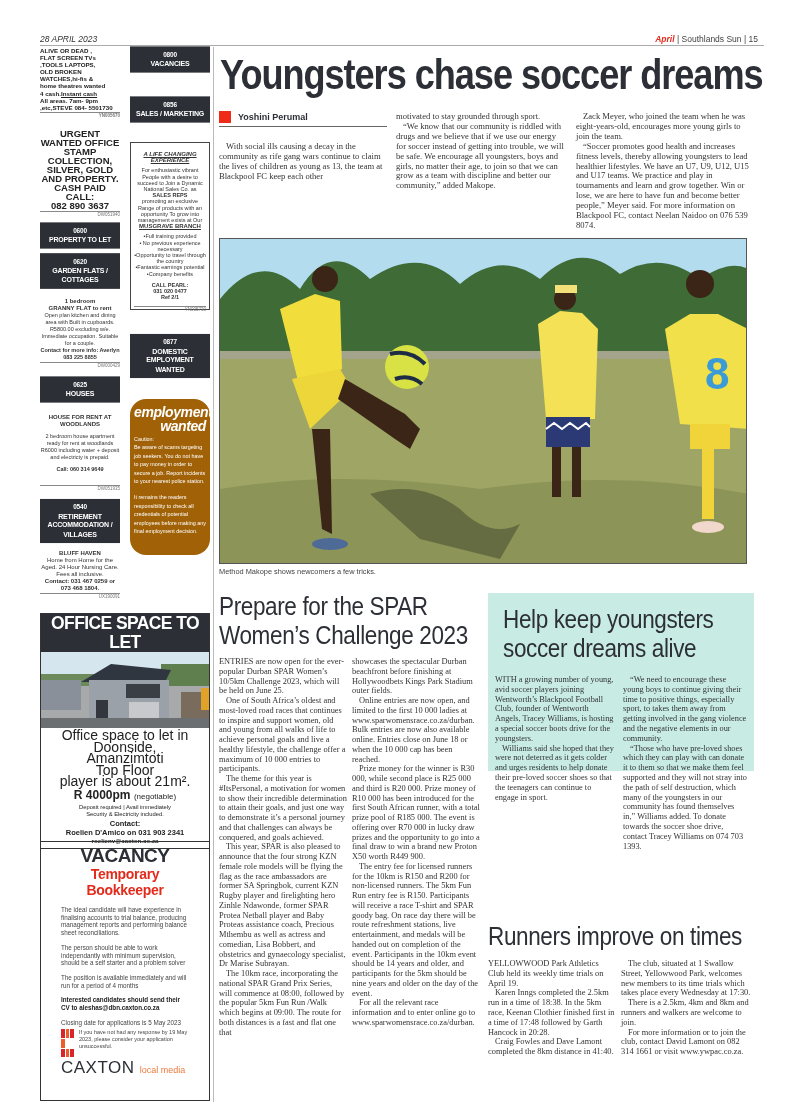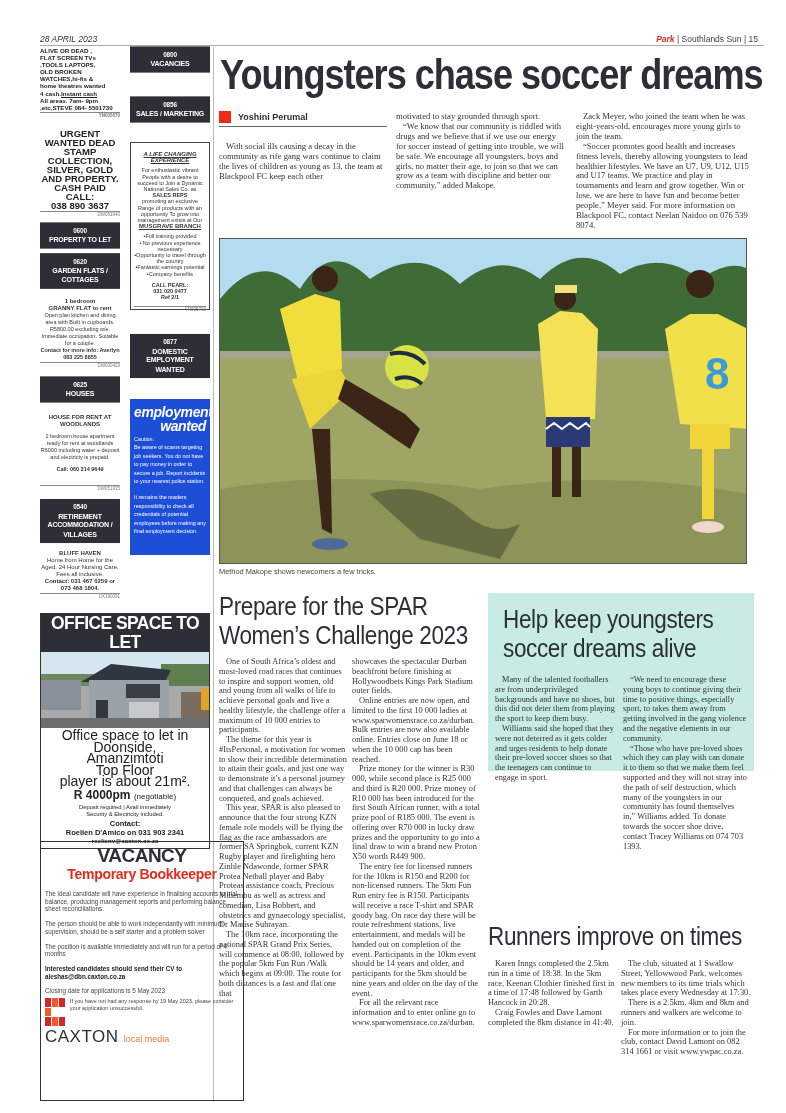--- a/index.html
+++ b/index.html
@@ -20,37 +20,37 @@
   .cls-txt { font-size: 6.2px; line-height: 7.1px; font-weight: bold; color: #222; }
   .ref { font-size: 4.5px; color: #777; text-align: right; border-top: 1px solid #888; margin-top: 1px; line-height: 6px; }
   .cat-box { background: #2c2f36; color: #fff; text-align: center; font-family: "Liberation Sans", sans-serif; font-weight: bold; font-size: 7px; line-height: 8.5px; padding: 4px 2px; letter-spacing: -0.2px; transform: scaleY(1.05); }
   .cat-box .code { display: block; font-size: 6.5px; }
   .urgent { text-align: center; font-weight: bold; font-size: 9.5px; line-height: 9px; margin-top: 10px; color: #222; }
   .small-c { text-align: center; font-size: 5.5px; line-height: 7px; color: #333; }
 
   .life-box { border: 1px solid #444; padding: 8px 3px 4px; text-align: center; font-size: 5.5px; line-height: 6.2px; color: #333; }
   .life-box .hl { font-style: italic; font-weight: bold; text-decoration: underline; font-size: 6px; margin-bottom: 4px; }
   .life-box .ul { text-decoration: underline; font-weight: bold; font-size: 6px; }
-  .emp-box { background: #1d4ed8; color: #fff; padding: 6px 4px; font-size: 5.4px; line-height: 8.4px; }
+  .emp-box { background: #a16207; color: #fff; padding: 6px 4px; font-size: 5.4px; line-height: 8.4px; border-radius: 16px; }
   .emp-box .t1 { text-align: right; font-size: 14px; line-height: 14px; font-weight: bold; font-style: italic; letter-spacing: -0.4px; }
 
   
   .office { position: absolute; left: 40px; top: 613px; width: 170px; border: 1px solid #333; }
   .office .ttl { background: #2c2f36; color: #fff; text-align: center; font-weight: bold; font-size: 17.5px; line-height: 19px; letter-spacing: -0.6px; }
   .office .photo { height: 76px; position: relative; overflow: hidden; background: linear-gradient(#cfe3ef 0 28%, #6d8a5d 28% 45%, #a7a9ab 45% 100%); }
   .office .body { text-align: center; padding: 2px 2px 4px; color: #222; }
   .office .l1 { font-size: 14px; line-height: 11.5px; }
   .office .price { font-size: 12px; font-weight: bold; line-height: 15px; }
   .office .price span { font-weight: normal; font-size: 8px; }
   .office .sm { font-size: 5.8px; line-height: 7.5px; }
   .office .ct { font-size: 7.5px; font-weight: bold; line-height: 9px; text-align: center; }
   .office .em { font-size: 6.2px; font-weight: bold; }
 
   
-  .vac { position: absolute; left: 40px; top: 841px; width: 204px; height: 260px; border: 1px solid #333; padding: 4px 4px; }
+  .vac { position: absolute; left: 40px; top: 841px; width: 170px; height: 260px; border: 1px solid #333; padding: 4px 20px; }
   .vac .t1 { text-align: center; font-weight: bold; font-size: 19px; line-height: 20px; color: #2c2f36; letter-spacing: -0.5px; }
   .vac .t2 { text-align: center; font-weight: bold; font-size: 14px; line-height: 16px; color: #e32b1c; letter-spacing: -0.3px; margin-bottom: 8px; }
   .vac p { font-size: 6.3px; line-height: 7.7px; color: #444; margin-bottom: 7px; }
   .vac p.b { font-weight: bold; color: #222; }
   .vac .logo-row { display: flex; gap: 5px; align-items: flex-start; }
   .caxton-mark { width: 28px; height: 28px; display: grid; grid-template-columns: repeat(3, 1fr); gap: 1px; }
   .caxton-mark i { background: #ef5b2b; display: block; }
   .caxton-mark i.w { background: #fff; }
   .caxton-mark i.d { background: #d8252a; }
   .vac .note { font-size: 5.5px; line-height: 6.8px; color: #444; }
@@ -76,21 +76,21 @@
   .help-box { position: absolute; left: 488px; top: 593px; width: 266px; height: 178px; background: #c8ece4; }
   .help-h { position: absolute; left: 15px; top: 12px; font-size: 25px; line-height: 29px; color: #2c2f36; letter-spacing: -0.4px; transform: scaleX(0.9); transform-origin: left; white-space: nowrap; }
   .runners-h { position: absolute; left: 488px; top: 922px; font-size: 25px; line-height: 29px; color: #2c2f36; letter-spacing: -0.4px; transform: scaleX(0.9); transform-origin: left; white-space: nowrap; }
   .help-col { font-size: 8.3px; line-height: 9.8px; }
 </style>
 </head>
 <body>
 
 <div class="hdr-date">28 APRIL 2023</div>
 <div class="hdr-right">
-  <span class="sec">Park</span>
+  <span class="sec">April</span>
   <span> | </span>
   <span>Southlands Sun</span>
   <span> | </span>
   <span>15</span>
 </div>
 <div class="topline"></div>
 <div class="vrule"></div>
 
 <div class="c1">
   <div class="cls-txt">
@@ -101,28 +101,28 @@
     <div>WATCHES,hi-fis &amp;</div>
     <div>home theatres wanted</div>
     <div><span>4 cash.</span><u>Instant cash</u></div>
     <div>All areas. 7am- 9pm</div>
     <div>,etc,STEVE 084- 5501730</div>
     <div class="ref">YN005670</div>
   </div>
 
   <div class="urgent">
     <div>URGENT</div>
-    <div>WANTED DEAD</div>
+    <div>WANTED OFFICE</div>
     <div>STAMP</div>
     <div>COLLECTION,</div>
     <div>SILVER, GOLD</div>
     <div>AND PROPERTY.</div>
     <div>CASH PAID</div>
     <div>CALL:</div>
-    <div>038 890 3637</div>
+    <div>082 890 3637</div>
     <div class="ref" style="font-weight:normal">DW051940</div>
   </div>
 
   <div class="cat-box" style="margin-top:5px">
     <span class="code">0600</span>
     <span>PROPERTY TO LET</span>
   </div>
 
   <div class="cat-box" style="margin-top:6px">
     <span class="code">0620</span>
@@ -314,50 +314,52 @@
     <ellipse cx="488" cy="288" rx="16" ry="6" fill="#f2d7cc"></ellipse>
   </svg>
 </div>
 <div class="caption">Method Makope shows newcomers a few tricks.</div>
 
 <div class="spar-h">
   <div>Prepare for the SPAR</div>
   <div>Women’s Challenge 2023</div>
 </div>
 <div class="col serif" style="left:219px;top:657px;width:128px;font-size:8.4px;line-height:9.75px">
+  <p class="ni">ENTRIES are now open for the ever-popular Durban SPAR Women’s 10/5km Challenge 2023, which will be held on June 25.</p>
   <p>One of South Africa’s oldest and most-loved road races that continues to inspire and support women, old and young from all walks of life to achieve personal goals and live a healthy lifestyle, the challenge offer a maximum of 10 000 entries to participants.</p>
   <p>The theme for this year is #ItsPersonal, a motivation for women to show their incredible determination to attain their goals, and just one way to demonstrate it’s a personal journey and that challenges can always be conquered, and goals achieved.</p>
   <p>This year, SPAR is also pleased to announce that the four strong KZN female role models will be flying the flag as the race ambassadors are former SA Springbok, current KZN Rugby player and firelighting hero Zinhle Ndawonde, former SPAR Protea Netball player and Baby Proteas assistance coach, Precious Mthembu as well as actress and comedian, Lisa Bobbert, and obstetrics and gynaecology specialist, Dr Marise Subrayan.</p>
   <p>The 10km race, incorporating the national SPAR Grand Prix Series, will commence at 08:00, followed by the popular 5km Fun Run /Walk which begins at 09:00. The route for both distances is a fast and flat one that</p>
 </div>
 <div class="col serif" style="left:352px;top:657px;width:128px;font-size:8.4px;line-height:9.75px">
   <p class="ni">showcases the spectacular Durban beachfront before finishing at Hollywoodbets Kings Park Stadium outer fields.</p>
   <p>Online entries are now open, and limited to the first 10 000 ladies at www.sparwomensrace.co.za/durban. Bulk entries are now also available online. Entries close on June 18 or when the 10 000 cap has been reached.</p>
   <p>Prize money for the winner is R30 000, while second place is R25 000 and third is R20 000. Prize money of R10 000 has been introduced for the first South African runner, with a total prize pool of R185 000. The event is offering over R70 000 in lucky draw prizes and the opportunity to go into a final draw to win a brand new Proton X50 worth R449 900.</p>
   <p>The entry fee for licensed runners for the 10km is R150 and R200 for non-licensed runners. The 5km Fun Run entry fee is R150. Participants will receive a race T-shirt and SPAR goody bag. On race day there will be route refreshment stations, live entertainment, and medals will be handed out on completion of the event. Participants in the 10km event should be 14 years and older, and participants for the 5km should be nine years and older on the day of the event.</p>
   <p>For all the relevant race information and to enter online go to www.sparwomensrace.co.za/durban.</p>
 </div>
 
 <div class="help-box">
   <div class="help-h">
     <div>Help keep youngsters</div>
     <div>soccer dreams alive</div>
   </div>
   <div class="col serif help-col" style="left:7px;top:82px;width:120px">
-    <p>Many of the talented footballers are from underprivileged backgrounds and have no shoes, but this did not deter them from playing the sport to keep them busy.</p>
+    <p class="ni">WITH a growing number of young, avid soccer players joining Wentworth’s Blackpool Football Club, founder of Wentworth Angels, Tracey Williams, is hosting a special soccer boots drive for the youngsters.</p>
     <p>Williams said she hoped that they were not deterred as it gets colder and urges residents to help donate their pre-loved soccer shoes so that the teenagers can continue to engage in sport.</p>
   </div>
   <div class="col serif help-col" style="left:135px;top:82px;width:125px">
     <p>“We need to encourage these young boys to continue giving their time to positive things, especially sport, to takes them away from getting involved in the gang violence and the negative elements in our community.</p>
     <p>“Those who have pre-loved shoes which they can play with can donate it to them so that we make them feel supported and they will not stray into the path of self destruction, which many of the youngsters in our community has found themselves in,” Williams added. To donate towards the soccer shoe drive, contact Tracey Williams on 074 703 1393.</p>
   </div>
 </div>
 
 <div class="runners-h">Runners improve on times</div>
 <div class="col serif" style="left:488px;top:959px;width:128px;font-size:8.4px;line-height:9.8px">
+  <p class="ni">YELLOWWOOD Park Athletics Club held its weekly time trials on April 19.</p>
   <p>Karen Inngs completed the 2.5km run in a time of 18:38. In the 5km race, Keenan Clothier finished first in a time of 17:48 followed by Garth Hancock in 20:28.</p>
   <p>Craig Fowles and Dave Lamont completed the 8km distance in 41:40.</p>
 </div>
 <div class="col serif" style="left:621px;top:959px;width:130px;font-size:8.4px;line-height:9.8px">
   <p>The club, situated at 1 Swallow Street, Yellowwood Park, welcomes new members to its time trials which takes place every Wednesday at 17:30.</p>
   <p>There is a 2.5km, 4km and 8km and runners and walkers are welcome to join.</p>
   <p>For more information or to join the club, contact David Lamont on 082 314 1661 or visit www.ywpac.co.za.</p>
 </div>
 
 </body></html>

